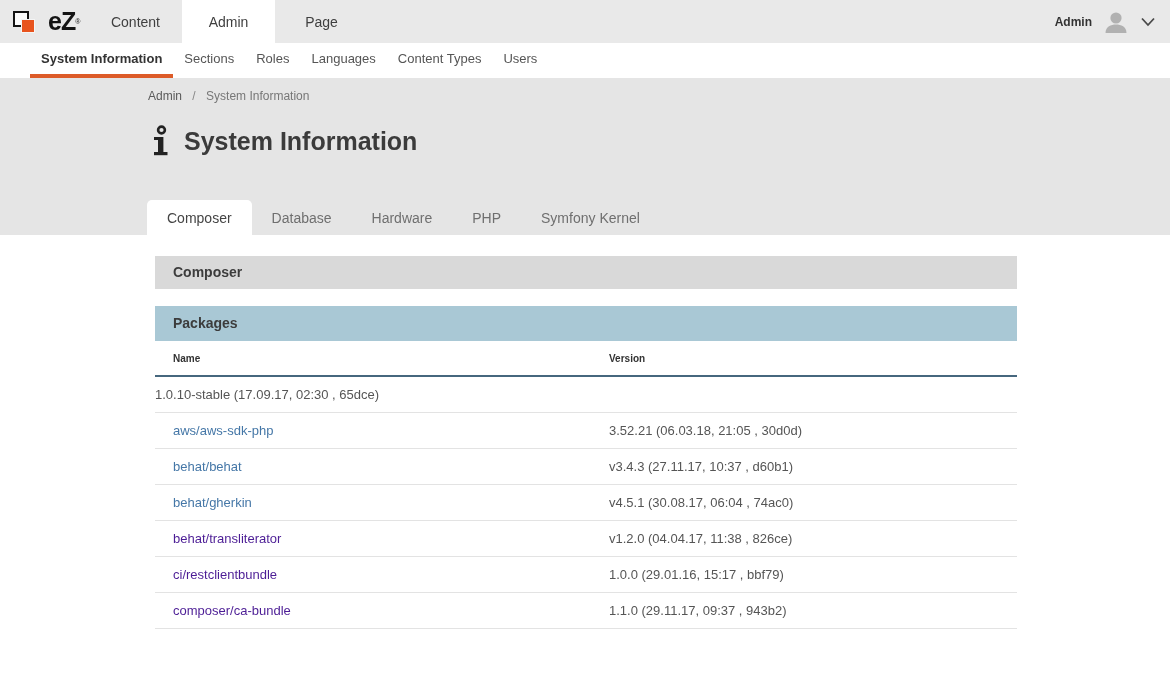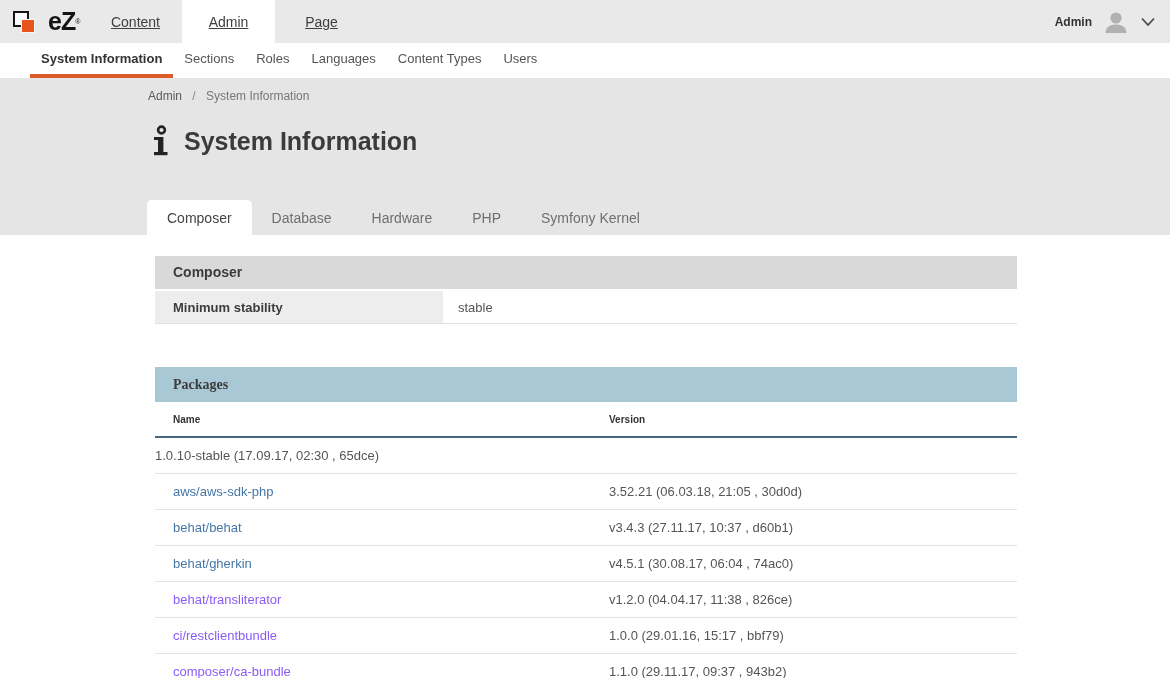--- a/index.html
+++ b/index.html
@@ -9,21 +9,21 @@
   
   .topbar { height:43px; background:#e9e9e9; display:flex; align-items:stretch; }
   .logo { width:89px; display:flex; align-items:center; padding-left:13px; cursor:pointer; }
   .logo-mark { position:relative; width:30px; height:32px; margin-right:5px; }
   .logo-sq1 { position:absolute; top:5px; left:0; width:16px; height:16px; background:#fdfdfd; border:2.5px solid #141414; }
   .logo-sq2 { position:absolute; top:13px; left:8px; width:14px; height:14px; background:#e8541e; border:1px solid #f5f5f5; }
   .logo-text { font-size:25px; font-weight:bold; color:#141414; letter-spacing:-1px; }
   .logo-reg { font-size:7px; vertical-align:top; color:#141414; }
   .top-tabs { display:flex; }
   .top-tab { width:93px; display:flex; align-items:center; justify-content:center;
-    font-size:14px; color:#3f3f3f; cursor:pointer;text-decoration:underline; }
+    font-size:14px; color:#3f3f3f; cursor:pointer; }
   .top-tab.active { background:#ffffff; }
   .top-user { margin-left:auto; display:flex; align-items:center; padding-right:14px; gap:9px; }
   .top-user-name { font-size:12px; font-weight:bold; color:#333; cursor:pointer; }
 
   
   .subnav { height:35px; background:#fff; display:flex; padding-left:30px; }
   .subnav-item { padding:0 11px; display:flex; align-items:center; font-size:13px;
     color:#555; cursor:pointer; border-bottom:4px solid transparent; }
   .subnav-item.active { font-weight:bold; color:#333; border-bottom:4px solid #dd5b28; }
 
@@ -42,28 +42,28 @@
   .main { width:862px; margin-left:155px; }
   .section-header { height:33px; line-height:33px; padding-left:18px; font-size:14px;
     font-weight:bold; color:#3c3c3c; }
   .composer-header { background:#d9d9d9; margin-top:21px; }
   .kv-row { display:flex; height:33px; margin-top:2px; border-bottom:1px solid #e2e2e2; }
   .kv-label { width:288px; background:#ededed; font-size:13px; font-weight:bold;
     color:#3c3c3c; display:flex; align-items:center; padding-left:18px; }
   .kv-value { flex:1; background:#fff; font-size:13px; color:#555;
     display:flex; align-items:center; padding-left:15px; }
 
-  .packages-header { background:#a9c8d5; height:35px; line-height:35px; margin-top:43px;font-family:Liberation Serif, serif; }
+  .packages-header { background:#a9c8d5; height:35px; line-height:35px; margin-top:17px; }
   .phead { display:flex; height:36px; border-bottom:2px solid #46677e; align-items:center; }
   .phead .cell-name, .phead .cell-version { font-size:10px; font-weight:bold; color:#333; }
   .cell-name { width:454px; padding-left:18px; }
   .cell-version { flex:1; }
   .prow { display:flex; height:36px; align-items:center; border-bottom:1px solid #e3e3e3;
     font-size:13px; }
-  .prow .cell-name { color:#8b5cf6; }
+  .prow .cell-name { color:#4c1d95; }
   .prow.link .cell-name { color:#4577a7; cursor:pointer; }
   .prow .cell-version { color:#555; }
 
   .icon-svg { display:block; }
 </style>
 </head>
 <body>
 
 <div class="topbar">
   <div class="logo">
@@ -120,24 +120,20 @@
     <div class="ctab">Database</div>
     <div class="ctab">Hardware</div>
     <div class="ctab">PHP</div>
     <div class="ctab">Symfony Kernel</div>
   </div>
 </div>
 
 <div class="main">
 
   <div class="section-header composer-header">Composer</div>
-  <div class="kv-row">
-    <div class="kv-label">Minimum stability</div>
-    <div class="kv-value">stable</div>
-  </div>
 
   <div class="section-header packages-header">Packages</div>
   <div class="phead">
     <div class="cell-name">Name</div>
     <div class="cell-version">Version</div>
   </div>
 
   <div class="prow link">
     <div class="cell-version">1.0.10-stable (17.09.17, 02:30 , 65dce)</div>
   </div>

